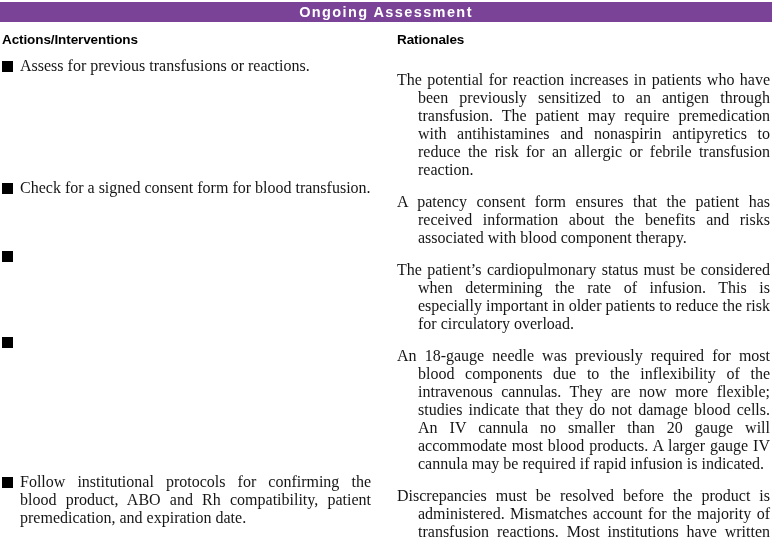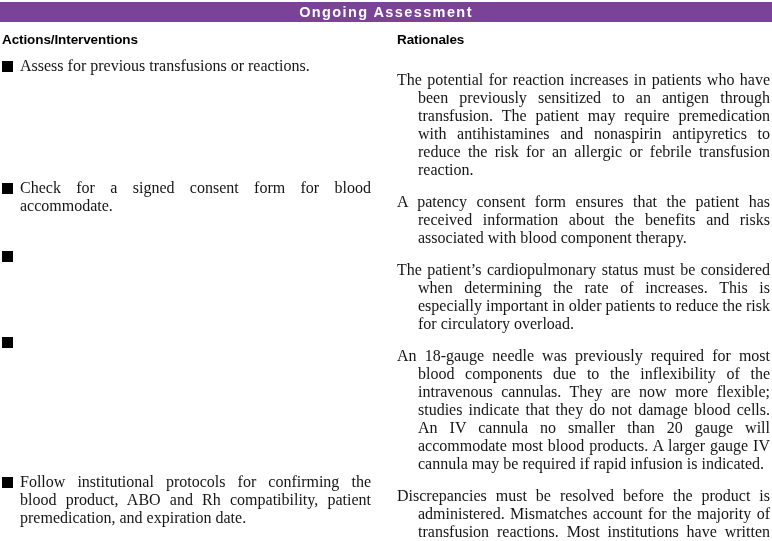--- a/index.html
+++ b/index.html
@@ -90,27 +90,27 @@
   </div>
 
   <div class="grid2 content">
 
     <div class="row">
       <div class="cell action"><span class="bullet"></span><span>Assess for previous transfusions or reactions.</span></div>
       <div class="cell rationale">The potential for reaction increases in patients who have been previously sensitized to an antigen through transfusion. The patient may require premedication with antihistamines and nonaspirin antipyretics to reduce the risk for an allergic or febrile transfusion reaction.</div>
     </div>
 
     <div class="row">
-      <div class="cell action"><span class="bullet"></span><span>Check for a signed consent form for blood accommodate.</span></div>
+      <div class="cell action"><span class="bullet"></span><span>Check for a signed consent form for blood transfusion.</span></div>
       <div class="cell rationale">A patency consent form ensures that the patient has received information about the benefits and risks associated with blood component therapy.</div>
     </div>
 
     <div class="row">
       <div class="cell action"><span class="bullet"></span></div>
-      <div class="cell rationale">The patient’s cardiopulmonary status must be considered when determining the rate of increases. This is especially important in older patients to reduce the risk for circulatory overload.</div>
+      <div class="cell rationale">The patient’s cardiopulmonary status must be considered when determining the rate of infusion. This is especially important in older patients to reduce the risk for circulatory overload.</div>
     </div>
 
     <div class="row">
       <div class="cell action"><span class="bullet"></span></div>
       <div class="cell rationale">An 18-gauge needle was previously required for most blood components due to the inflexibility of the intravenous cannulas. They are now more flexible; studies indicate that they do not damage blood cells. An IV cannula no smaller than 20 gauge will accommodate most blood products. A larger gauge IV cannula may be required if rapid infusion is indicated.</div>
     </div>
 
     <div class="row">
       <div class="cell action"><span class="bullet"></span><span>Follow institutional protocols for confirming the blood product, ABO and Rh compatibility, patient premedication, and expiration date.</span></div>
       <div class="cell rationale">Discrepancies must be resolved before the product is administered. Mismatches account for the majority of transfusion reactions. Most institutions have written protocols for verifying the compatibility of the blood product for the patient. These protocols include two people verifying the blood product before it leaves the blood bank and again at the bedside before the transfusion is initiated.</div>

